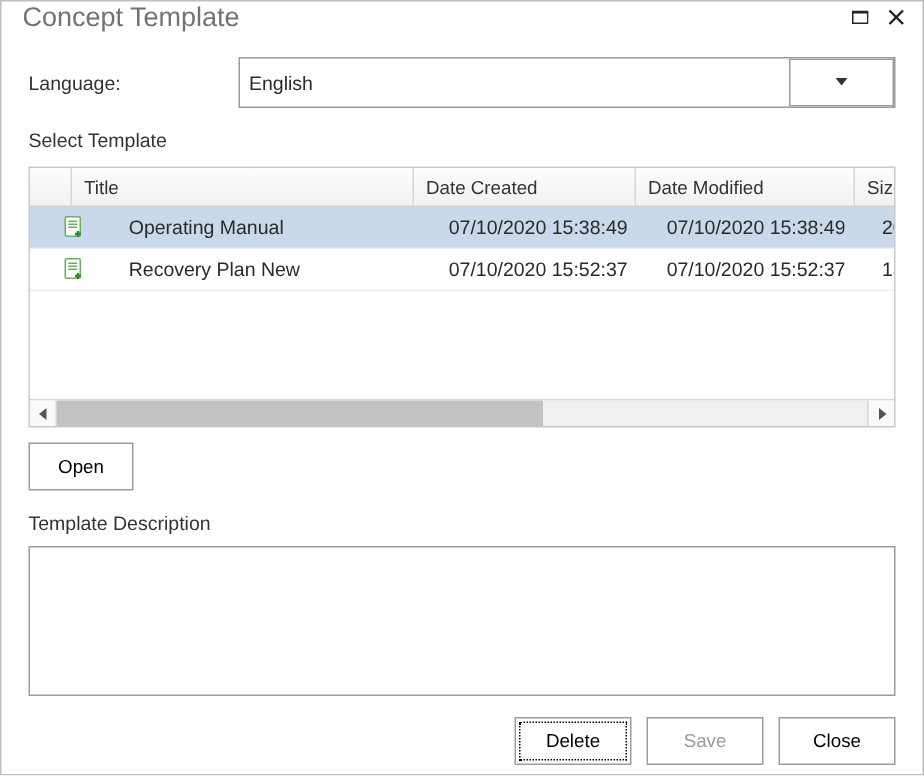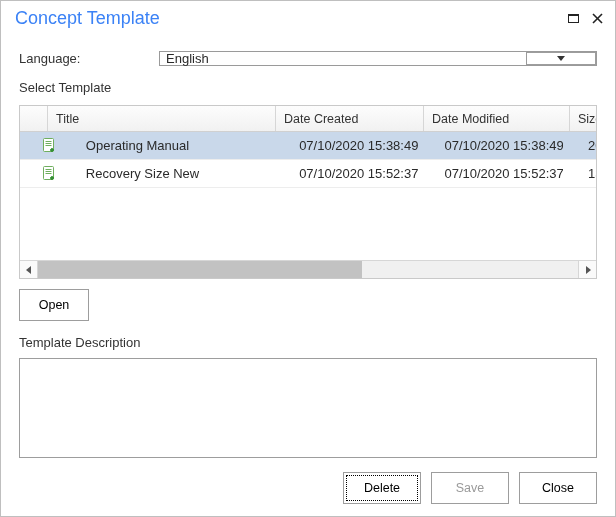--- a/index.html
+++ b/index.html
@@ -18,38 +18,38 @@
     display: flex; flex-direction: column;
   }
   .titlebar {
     height: 36px;
     display: flex;
     align-items: center;
     padding: 0 8px 0 14px;
     color: #555;
     font-size: 18px;
   }
-  .titlebar .title { flex: 1; font-weight: 400; color:#3b82f6; }
+  .titlebar .title { flex: 1; font-weight: 400; color:#737373; }
   .titlebar .ctrl {
     width: 20px; height: 20px;
     display: flex; align-items: center; justify-content: center;
     margin-left: 4px; cursor: pointer;
     color: #222;
   }
   .content {
     flex: 1; padding: 0 18px 12px 18px;
     display: flex; flex-direction: column;
   }
   .row-lang {
     display: flex; align-items: center;
     margin-top: 16px;
   }
   .row-lang .lbl { width: 140px; font-size: 13px; color:#333; }
   .combo {
-    flex: 1; height: 15px;
+    flex: 1; height: 34px;
     border: 1px solid #9a9a9a;
     display: flex; align-items: center;
     background: #fff;
   }
   .combo .val { flex:1; padding: 0 6px; font-size: 13px; }
   .combo .btn {
     width: 18px; height: 100%;
     border-left: 1px solid #9a9a9a;
     display:flex; align-items:center; justify-content:center;
     cursor: pointer;
@@ -208,21 +208,21 @@
   <rect x="1.5" y="0.5" width="10" height="13" rx="1" fill="#fff" stroke="#6fae5e" stroke-width="1"></rect>
   <line x1="3.5" y1="3.5" x2="9.5" y2="3.5" stroke="#6fae5e"></line>
   <line x1="3.5" y1="5.5" x2="9.5" y2="5.5" stroke="#6fae5e"></line>
   <line x1="3.5" y1="7.5" x2="9.5" y2="7.5" stroke="#6fae5e"></line>
   <g transform="translate(8,10)">
     <line x1="2" y1="0" x2="2" y2="4" stroke="#2e8b2e" stroke-width="1.6"></line>
     <line x1="0" y1="2" x2="4" y2="2" stroke="#2e8b2e" stroke-width="1.6"></line>
   </g>
 </svg>
             </div>
-            <div class="gc col-title">Recovery Size New</div>
+            <div class="gc col-title">Recovery Plan New</div>
             <div class="gc col-created">07/10/2020 15:52:37</div>
             <div class="gc col-modified">07/10/2020 15:52:37</div>
             <div class="gc col-size">13</div>
           </div>
         </div>
       <div class="grid-scroll">
         <div class="gs-btn">
           <svg width="6" height="8" viewBox="0 0 6 8">
               <polygon points="5,0 5,8 0,4" fill="#555"></polygon>
             </svg>

